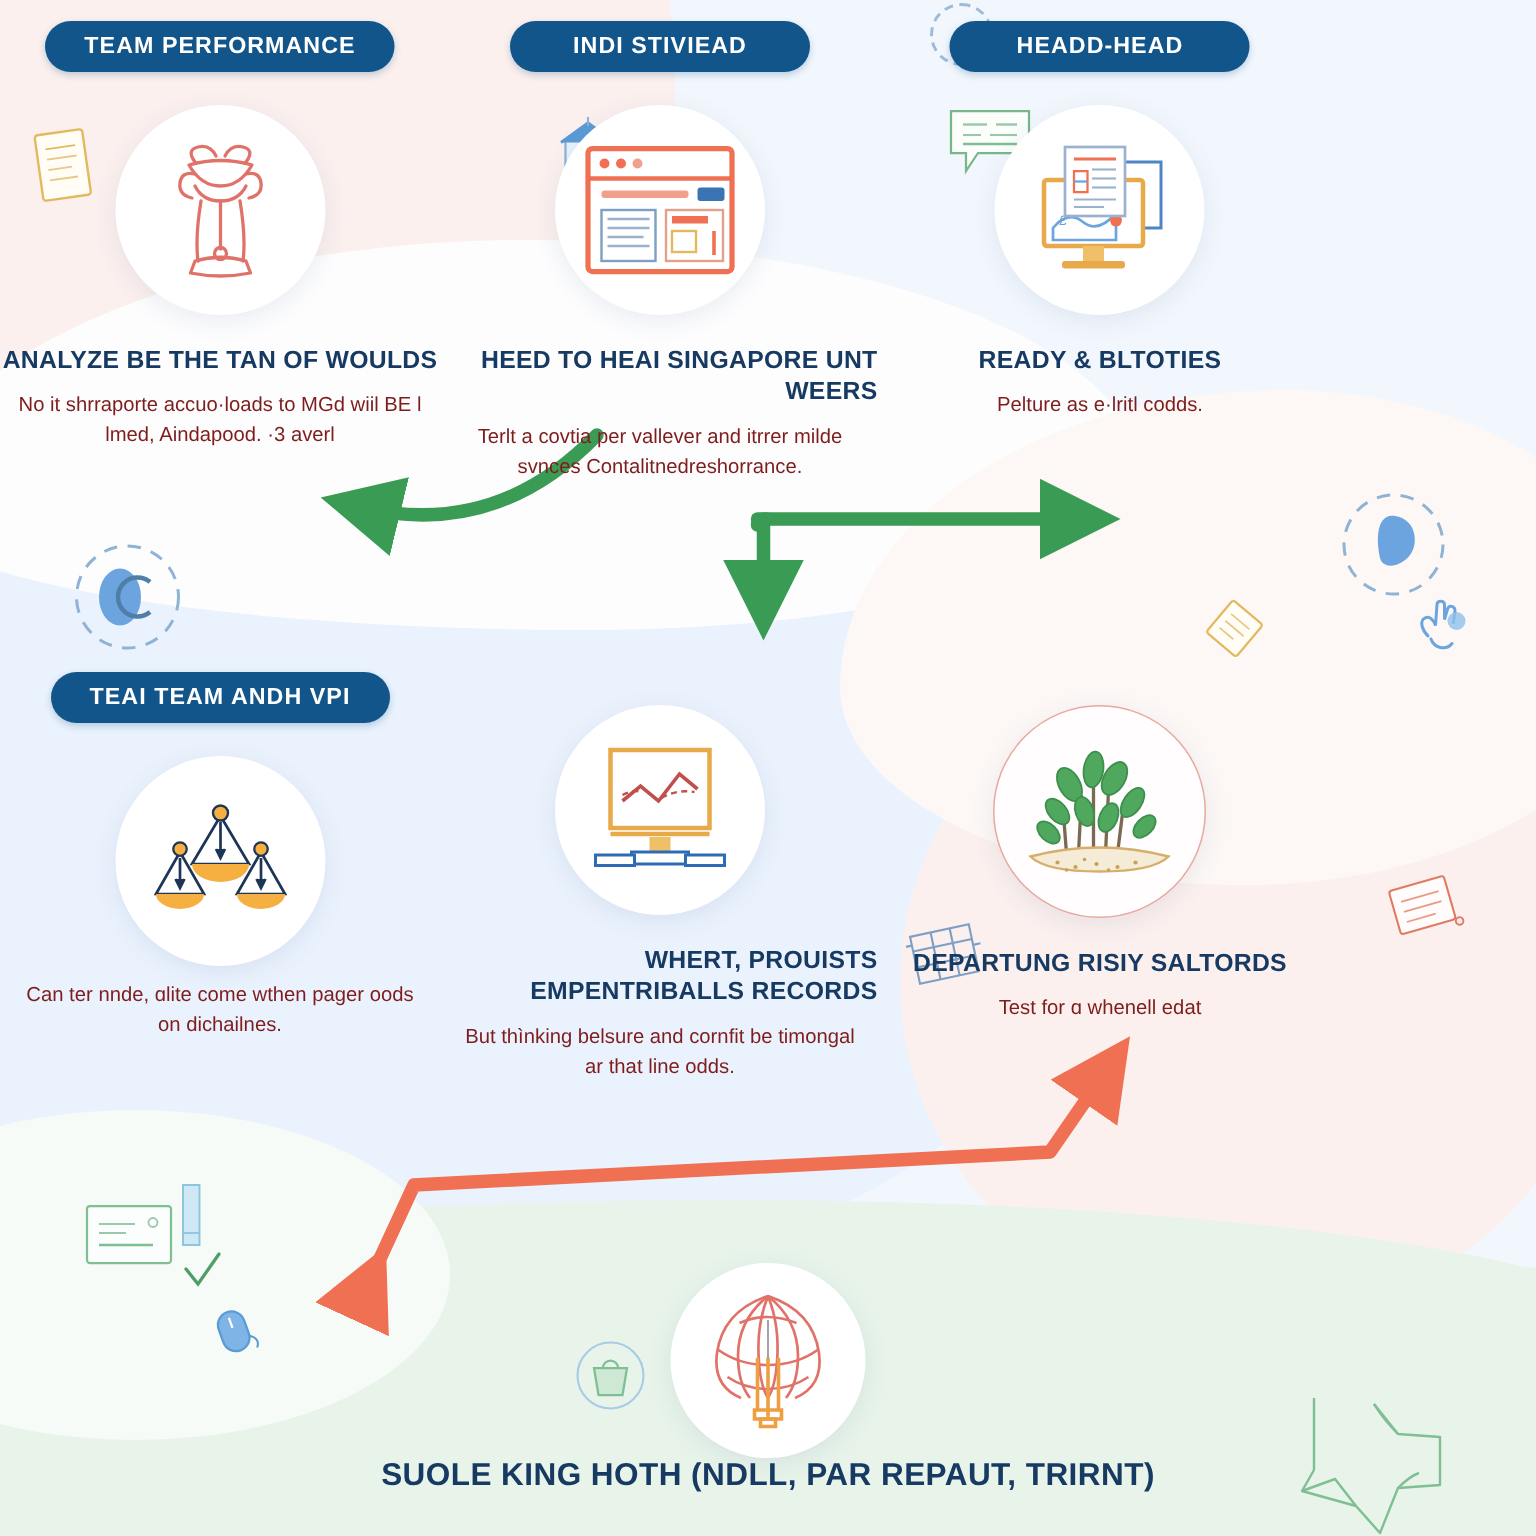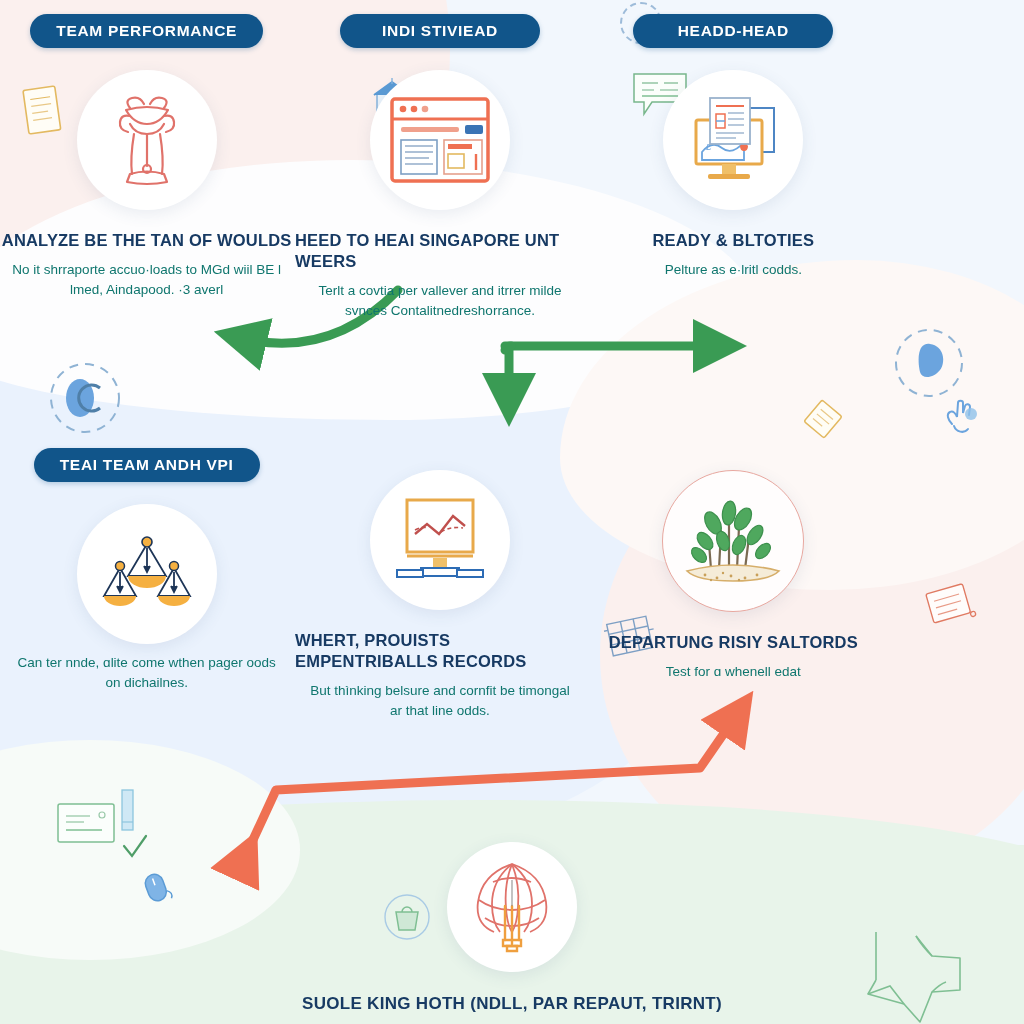--- a/index.html
+++ b/index.html
@@ -41,32 +41,32 @@
     white-space:nowrap;
   }
   .icon-circle{
     margin-top:22px;width:140px;height:140px;border-radius:50%;
     background:#ffffff;display:flex;align-items:center;justify-content:center;
     box-shadow:0 4px 16px rgba(60,90,130,.10);
   }
   .icon-circle.ring-pink{border:1.5px solid #e8a8a0;background:#fffdfd;}
   .card-title{
     margin-top:20px;color:#173a63;font-size:16.5px;font-weight:bold;
-    line-height:1.28;text-align:left;letter-spacing:.2px;max-width:290px;
+    line-height:1.28;text-align:right;letter-spacing:.2px;max-width:290px;
   }
   .card-desc{
-    margin-top:9px;color:#0f766e;font-size:13.5px;line-height:1.45;
+    margin-top:9px;color:#7f1d1d;font-size:13.5px;line-height:1.45;
     text-align:center;max-width:270px;
   }
 
   
   .bottom{position:absolute;left:0;top:842px;width:1024px;display:flex;flex-direction:column;align-items:center;}
   .bottom .icon-circle{margin-top:0;width:130px;height:130px;}
   .bottom-caption{
-    margin-top:22px;color:#173a63;font-size:17px;font-weight:bold;letter-spacing:.3px;text-align:center;
+    color:#173a63;font-size:21px;font-weight:bold;letter-spacing:.3px;text-align:center;
   }
 
   
   .arrows{position:absolute;inset:0;pointer-events:none;}
 </style>
 </head>
 <body>
 
 <div class="canvas">
 

